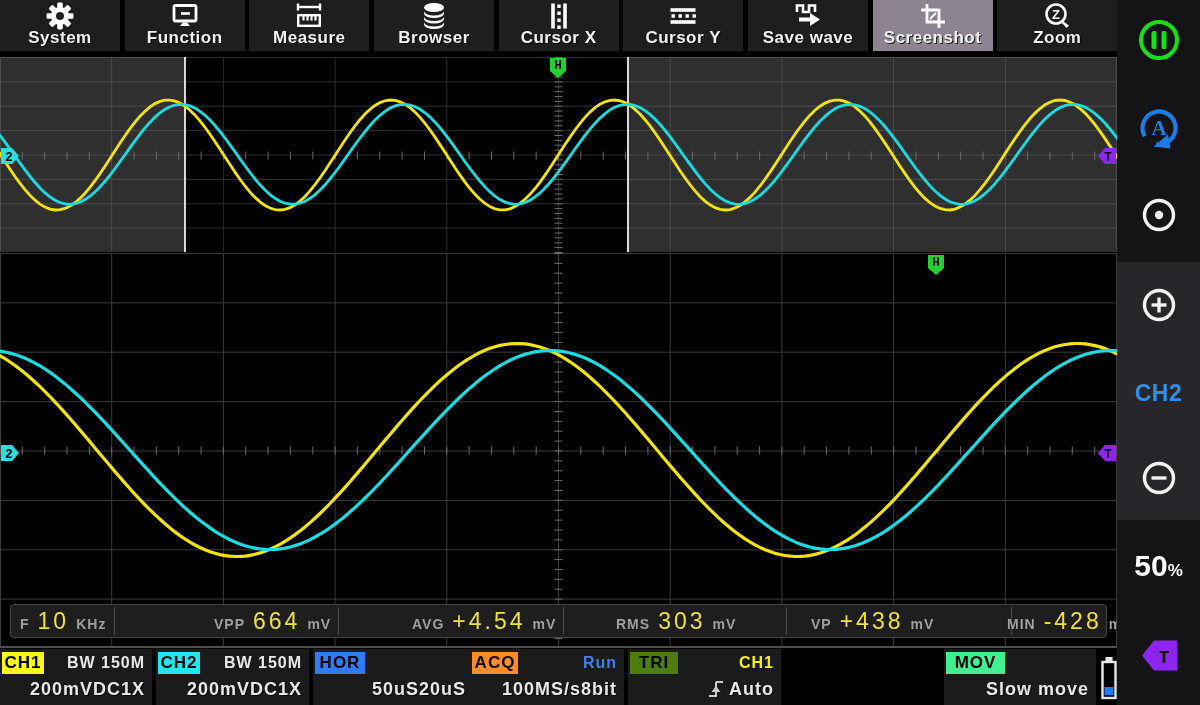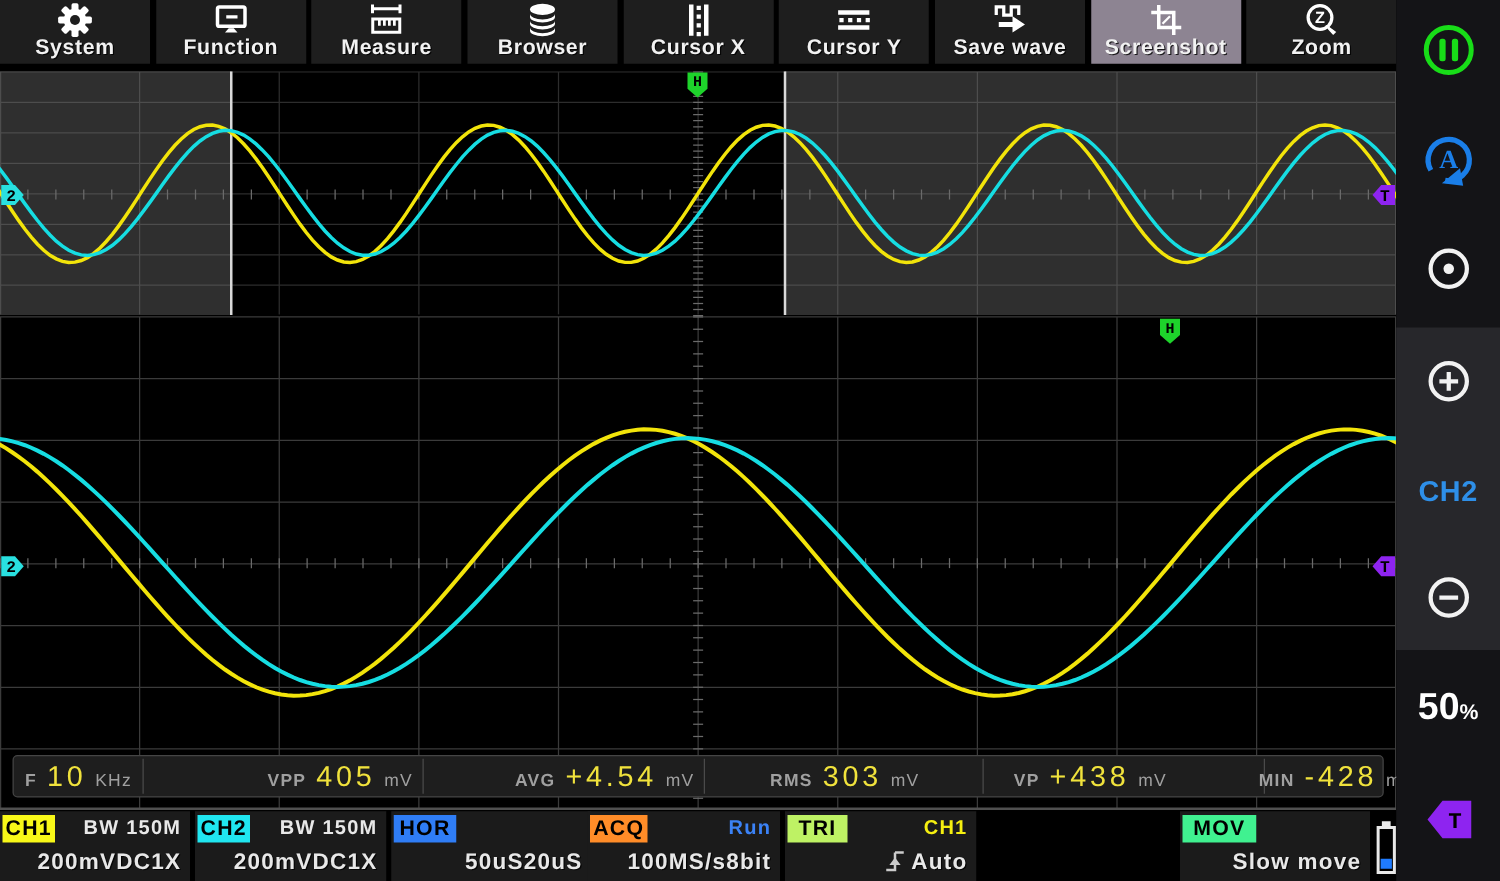--- a/index.html
+++ b/index.html
@@ -10,21 +10,21 @@
 .ticon svg{display:inline-block}
 .tlabel{font-size:17px;font-weight:bold;color:#f2f2f2;letter-spacing:0.5px;line-height:18px;text-shadow:1px 1px 0 rgba(0,0,0,0.8)}
 #sidebar{position:absolute;left:1117px;top:0;width:83px;height:705px;background:#141417}
 #sbmid{position:absolute;left:0;top:262px;width:83px;height:258px;background:#27272b}
 .sbtext{position:absolute;width:83px;text-align:center;font-weight:bold}
 #measbar{position:absolute;left:10px;top:604px;width:1097px;height:34px;background:#1e1e1e;border:1px solid #454545;border-radius:4px}
 .msep{position:absolute;top:2px;width:1px;height:28px;background:#4a4a4a}
 .mgroup{position:absolute;top:0;height:32px;line-height:32px;white-space:nowrap}
 .mlab{font-size:14px;font-weight:bold;color:#a0a0a0;letter-spacing:1px}
 .mval{font-size:23px;color:#f0e23c;margin-left:8px;letter-spacing:3px}
-.munit{font-size:14px;font-weight:normal;color:#a0a0a0;margin-left:7px;letter-spacing:1px}
+.munit{font-size:14px;font-weight:bold;color:#a0a0a0;margin-left:7px;letter-spacing:1px}
 #statusbar{position:absolute;left:0;top:649px;width:1117px;height:56px;background:#000}
 .cell{position:absolute;top:0;height:56px;background:#1b1b1b}
 .crow1{position:absolute;left:0;top:3px;width:100%;height:22px}
 .badge{position:absolute;left:2px;top:0;height:22px;line-height:22px;text-align:center;font-size:17px;font-weight:bold;color:#000;letter-spacing:1px}
 .tr{position:absolute;right:7px;top:0;height:22px;line-height:22px;font-size:16px;font-weight:bold;letter-spacing:1px}
 .crow2{position:absolute;left:8px;right:7px;top:29px;height:22px;line-height:22px;display:flex;justify-content:flex-end;font-size:18px;font-weight:bold;color:#e8e8e8;letter-spacing:1px;text-shadow:1px 1px 0 rgba(0,0,0,0.8)}
 </style></head><body>
 <div id="stage">
     <div id="toolbar">
       <div class="tbtn" style="left:0px">
@@ -440,21 +440,21 @@
       <path d="M1116 388 H1105 L1098 396 L1105 404 H1116 Z" fill="#8e24f0"></path>
       <text x="1108" y="400.5" font-size="13" font-weight="bold" fill="#000" text-anchor="middle" font-family="Liberation Mono, monospace">T</text>
     </svg>
     <div id="measbar">
       <div class="msep" style="left:103px"></div>
       <div class="msep" style="left:327px"></div>
       <div class="msep" style="left:552px"></div>
       <div class="msep" style="left:775px"></div>
       <div class="msep" style="left:1000px"></div>
       <div class="mgroup" style="left:9px"><span class="mlab">F</span><span class="mval">10</span><span class="munit">KHz</span></div>
-      <div class="mgroup" style="left:203px"><span class="mlab">VPP</span><span class="mval">405</span><span class="munit">mV</span></div>
+      <div class="mgroup" style="left:203px"><span class="mlab">VPP</span><span class="mval">664</span><span class="munit">mV</span></div>
       <div class="mgroup" style="left:401px"><span class="mlab">AVG</span><span class="mval">+4.54</span><span class="munit">mV</span></div>
       <div class="mgroup" style="left:605px"><span class="mlab">RMS</span><span class="mval">303</span><span class="munit">mV</span></div>
       <div class="mgroup" style="left:800px"><span class="mlab">VP</span><span class="mval">+438</span><span class="munit">mV</span></div>
       <div class="mgroup" style="left:996px"><span class="mlab">MIN</span><span class="mval">-428</span><span class="munit">mV</span></div>
     </div>
     <div id="statusbar">
       <div class="cell" style="left:0px;width:152px">
         <div class="crow1">
           <span class="badge" style="background:#f8f818;width:42px">CH1</span>
           <span class="tr" style="color:#e8e8e8">BW&nbsp;150M</span>
@@ -490,21 +490,21 @@
           <span class="badge" style="background:#ff8c28;width:46px">ACQ</span>
           <span class="tr" style="color:#3b82f6">Run</span>
         </div>
         <div class="crow2">
           <span>100MS/s</span>
           <span>8bit</span>
         </div>
       </div>
       <div class="cell" style="left:628px;width:153px">
         <div class="crow1">
-          <span class="badge" style="background:#bef264;width:48px">TRI</span>
+          <span class="badge" style="background:#4d7c0f;width:48px">TRI</span>
           <span class="tr" style="color:#f5ef10">CH1</span>
         </div>
         <div class="crow2">
           <span>Auto</span>
           <span style="position:absolute;left:72px"><svg width="16" height="18" viewBox="0 0 16 18" style="vertical-align:-3px">
               <path d="M1 16 H8 V6 M8 2 H15 M8 2 V6" fill="none" stroke="#ccc" stroke-width="2"></path>
               <path d="M8 6 L3.5 12 H12.5 Z" fill="#ccc"></path>
             </svg></span>
           <span></span>
         </div>

